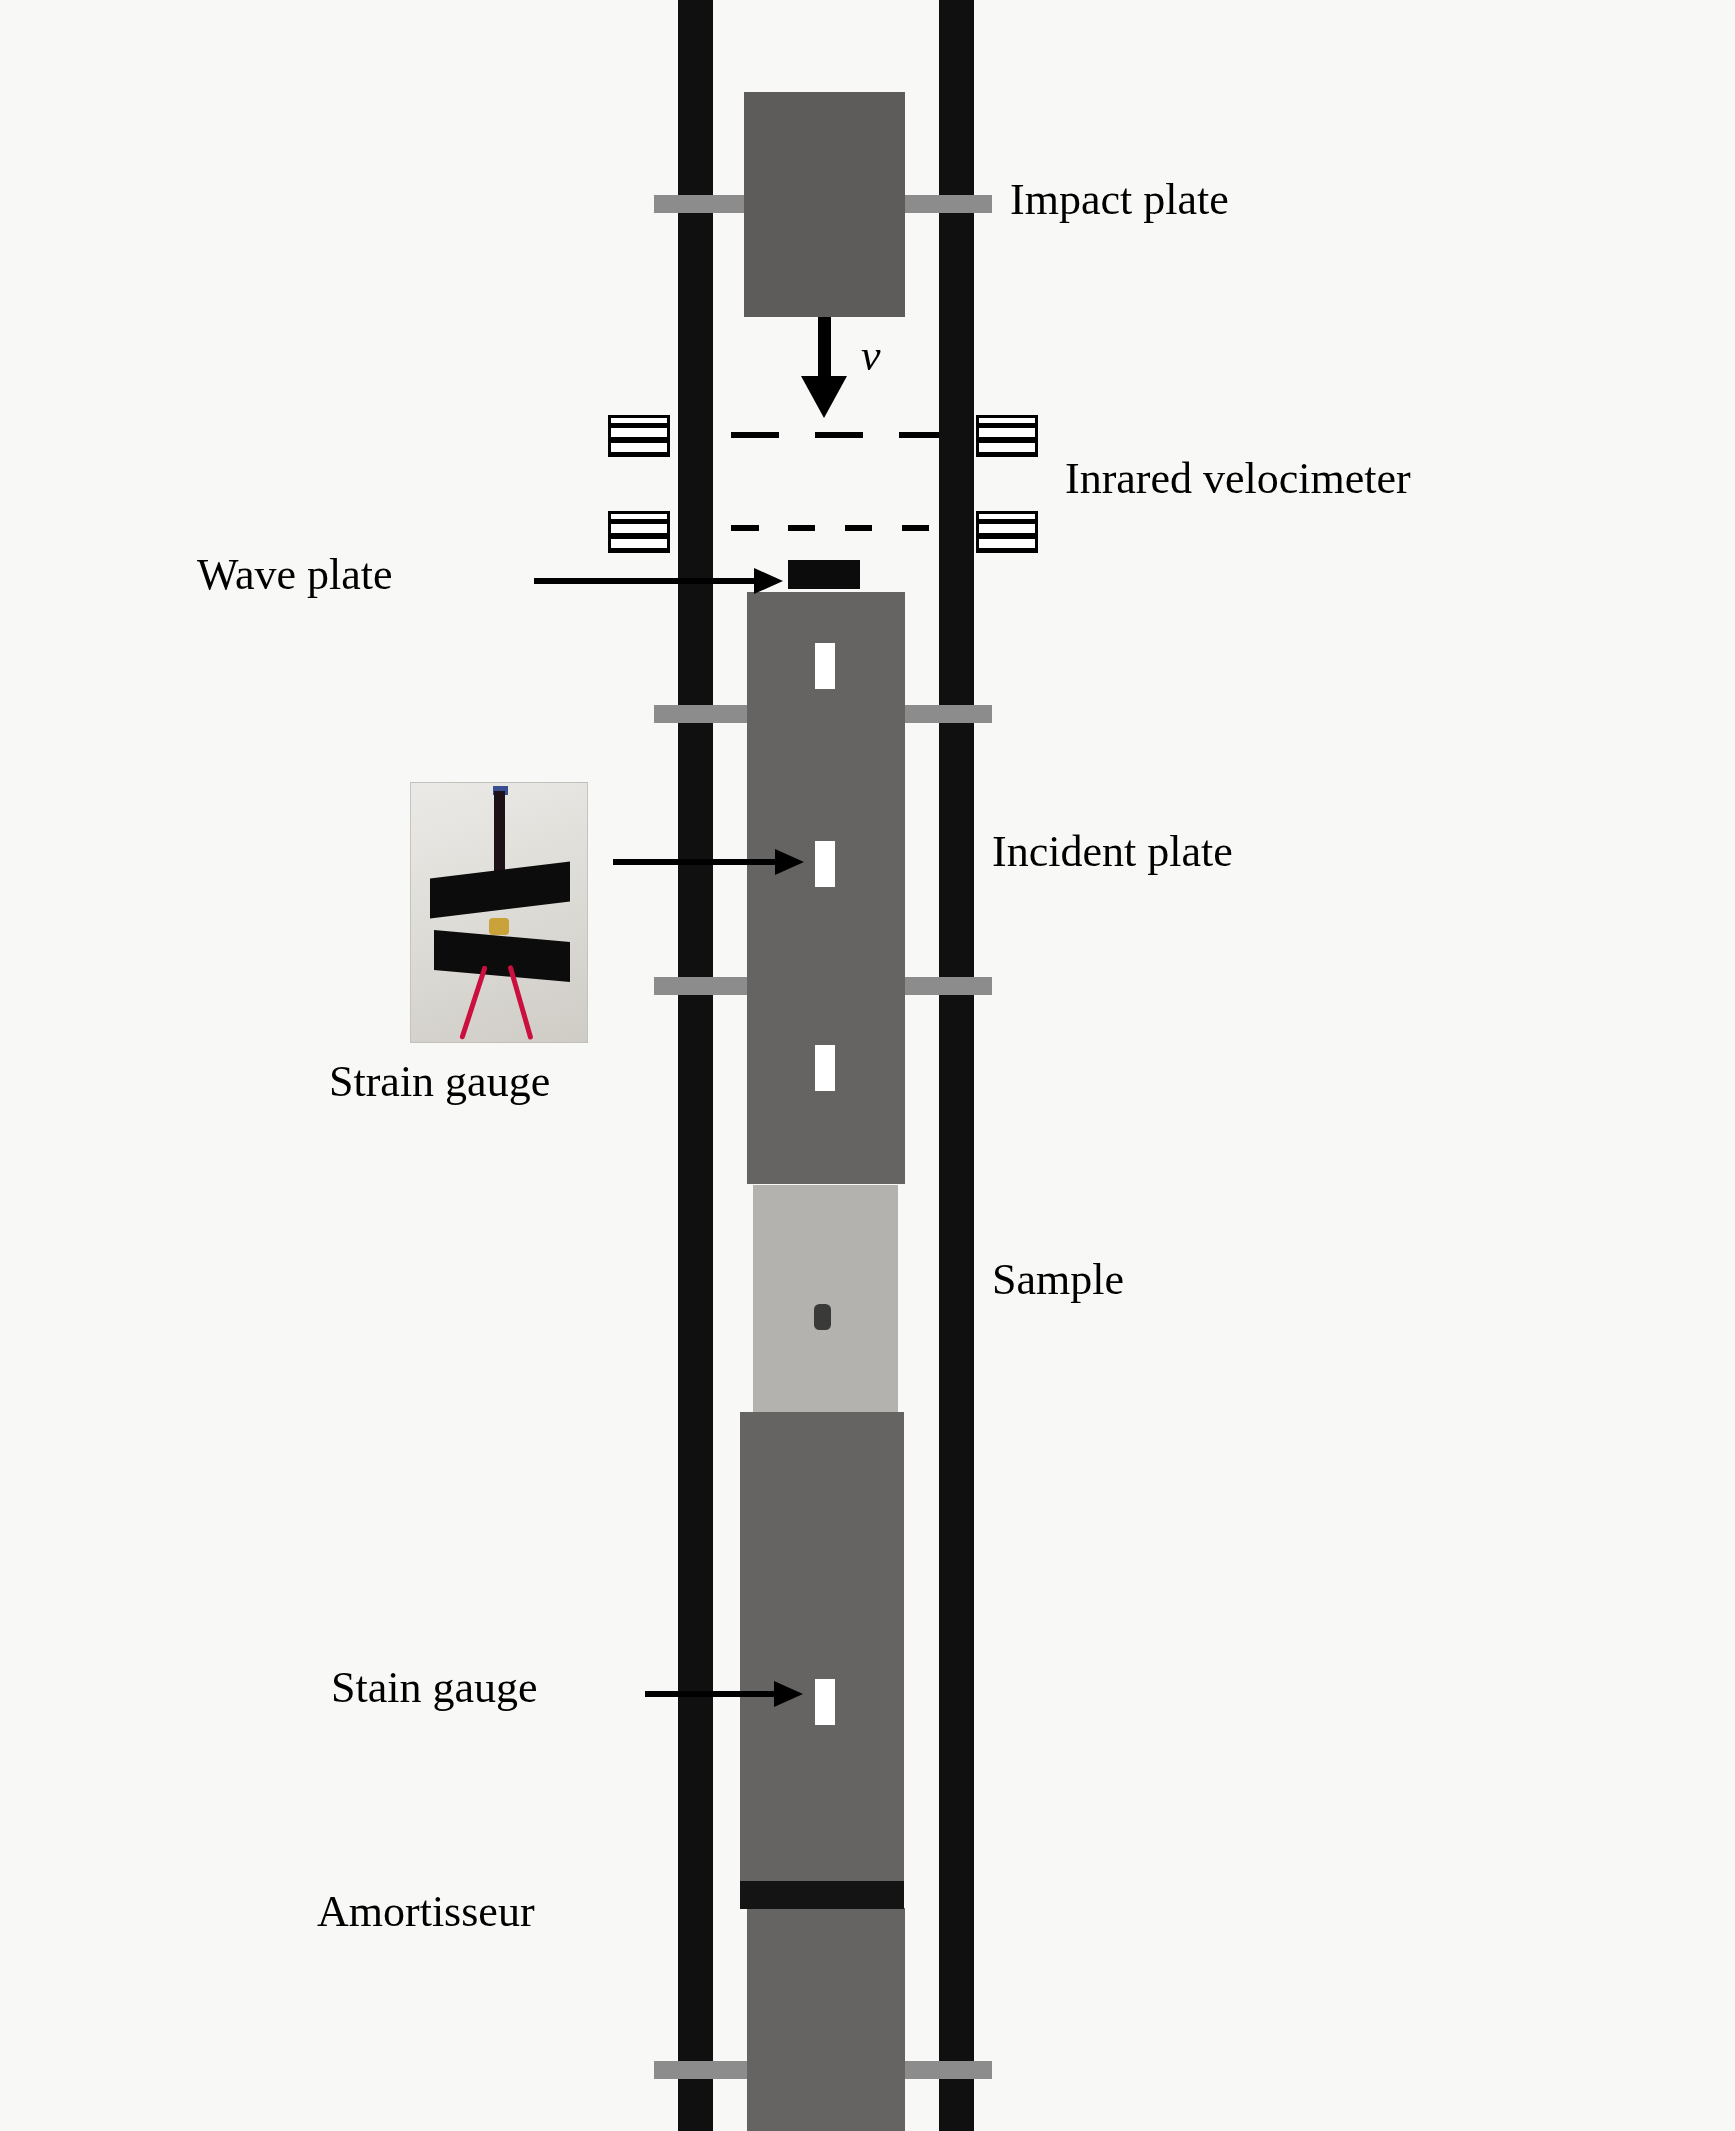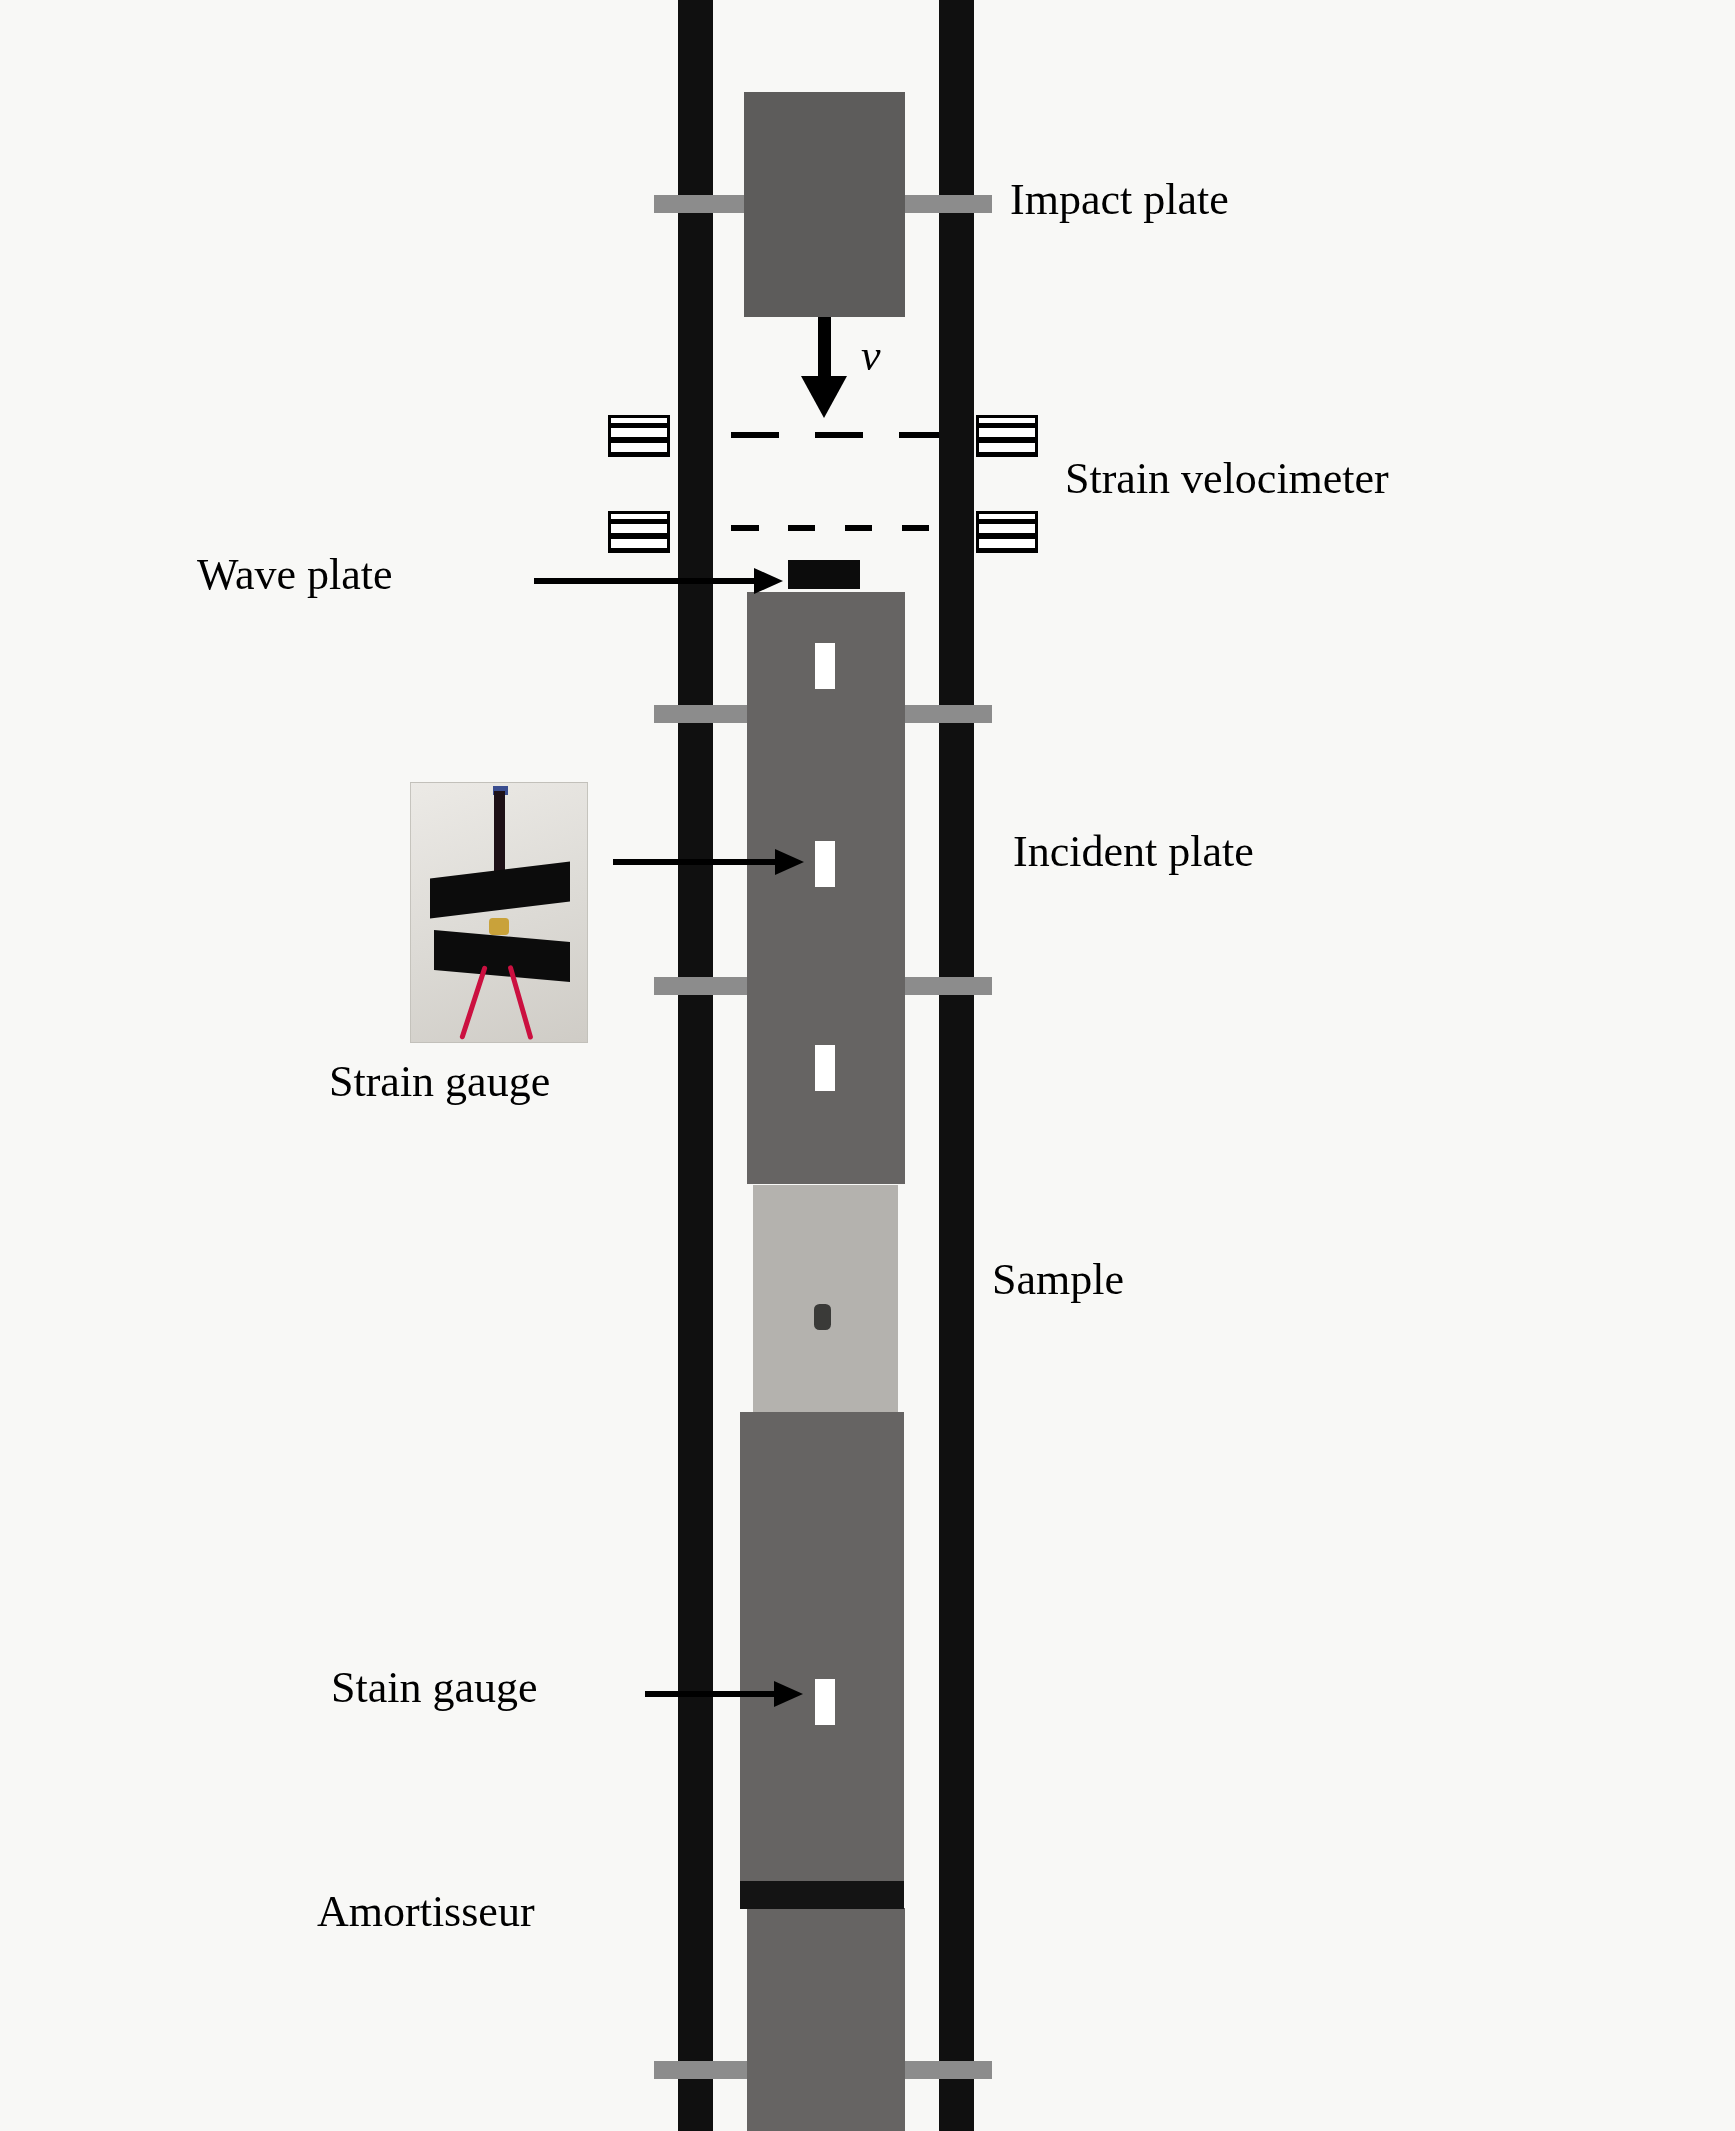--- a/index.html
+++ b/index.html
@@ -126,35 +126,35 @@
   <div class="label italic" style="left:861px;top:332px;">v</div>
 
   <div class="sensor" style="left:608px;top:415px;"></div>
   <div class="sensor" style="left:976px;top:415px;"></div>
   <div class="sensor" style="left:608px;top:511px;"></div>
   <div class="sensor" style="left:976px;top:511px;"></div>
 
   <div class="dash-line" style="left:731px;top:432px;width:208px;"></div>
   <div class="dash-line fine" style="left:731px;top:525px;width:208px;"></div>
 
-  <div class="label" style="left:1065px;top:455px;">Strain velocimeter</div>
+  <div class="label" style="left:1065px;top:455px;">Inrared velocimeter</div>
 
   <div class="waveshaper-block" style="left:788px;top:560px;width:72px;height:29px;"></div>
   <div class="label" style="left:197px;top:551px;">Wave plate</div>
   <div class="h-arrow" style="left:534px;top:568px;">
     <div class="shaft" style="width:222px;"></div>
     <div class="head" style="left:220px;"></div>
   </div>
 
   <div class="plate" style="left:747px;top:592px;width:158px;height:592px;"></div>
   <div class="slot" style="left:815px;top:643px;"></div>
   <div class="slot" style="left:815px;top:841px;"></div>
   <div class="slot" style="left:815px;top:1045px;"></div>
 
-  <div class="label" style="left:1013px;top:828px;">Incident plate</div>
+  <div class="label" style="left:992px;top:828px;">Incident plate</div>
 
   <div class="gauge-photo">
     <div class="stick-tip"></div>
     <div class="stick"></div>
     <div class="strip1"></div>
     <div class="joint"></div>
     <div class="strip2"></div>
     <div class="wire1"></div>
     <div class="wire2"></div>
   </div>

